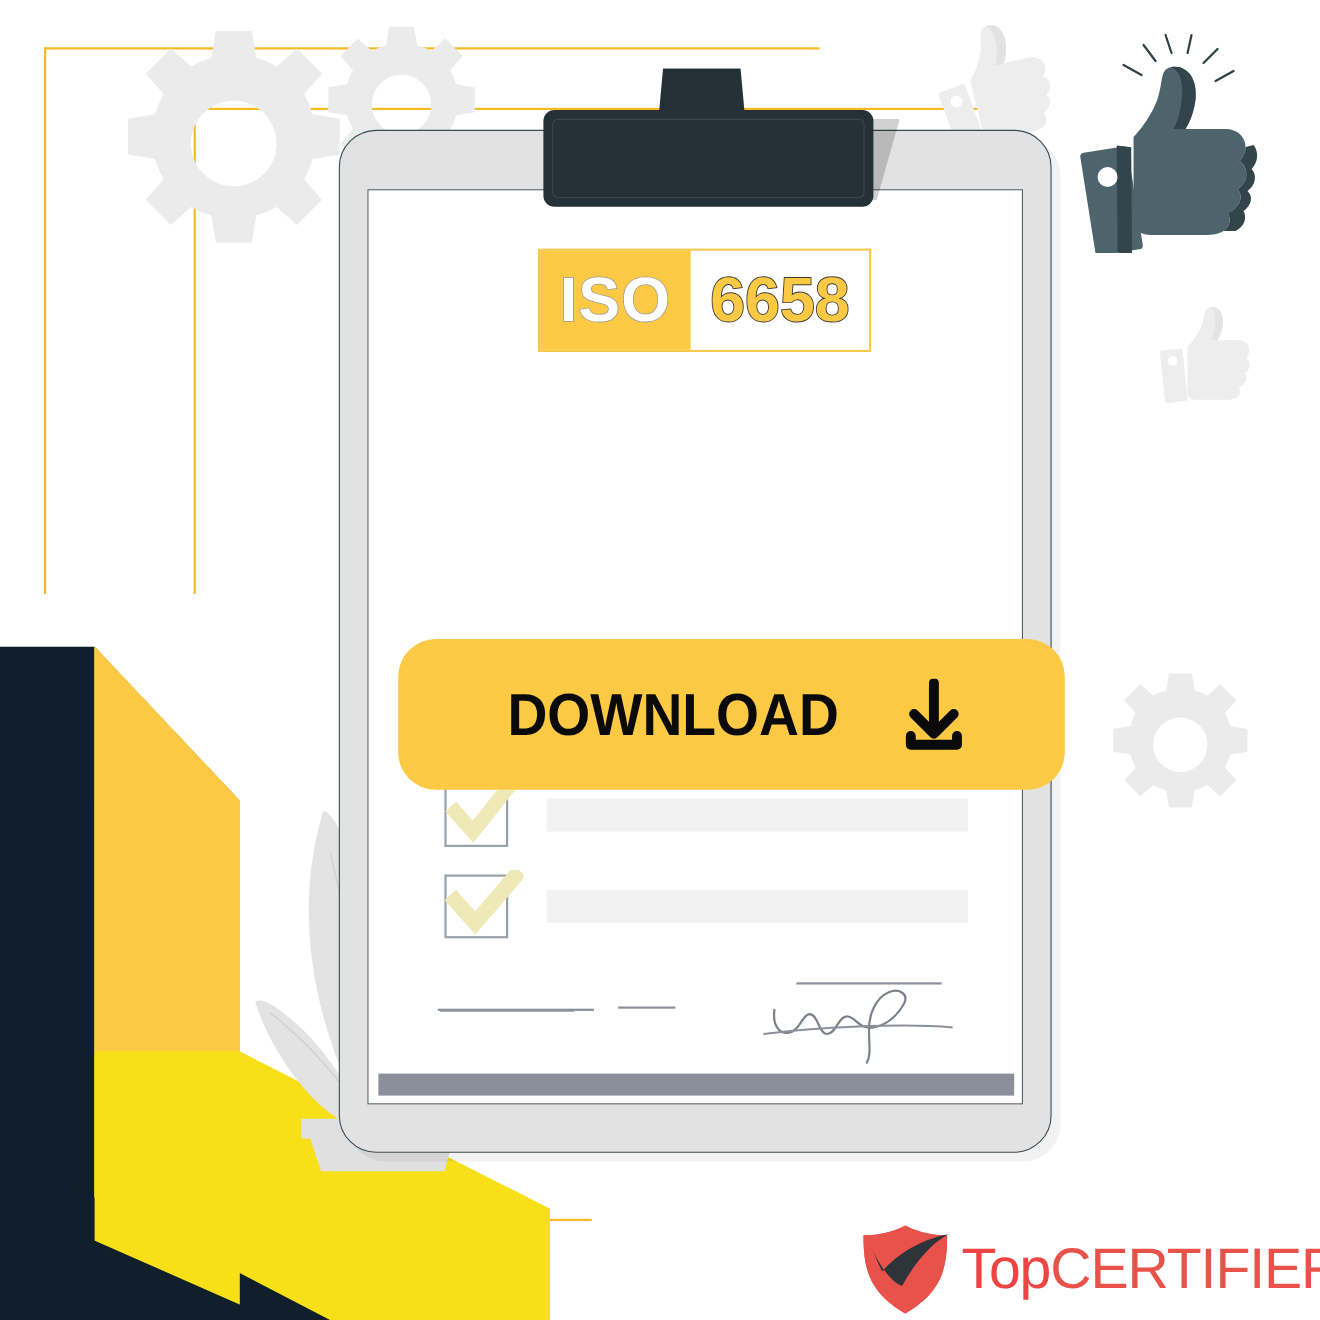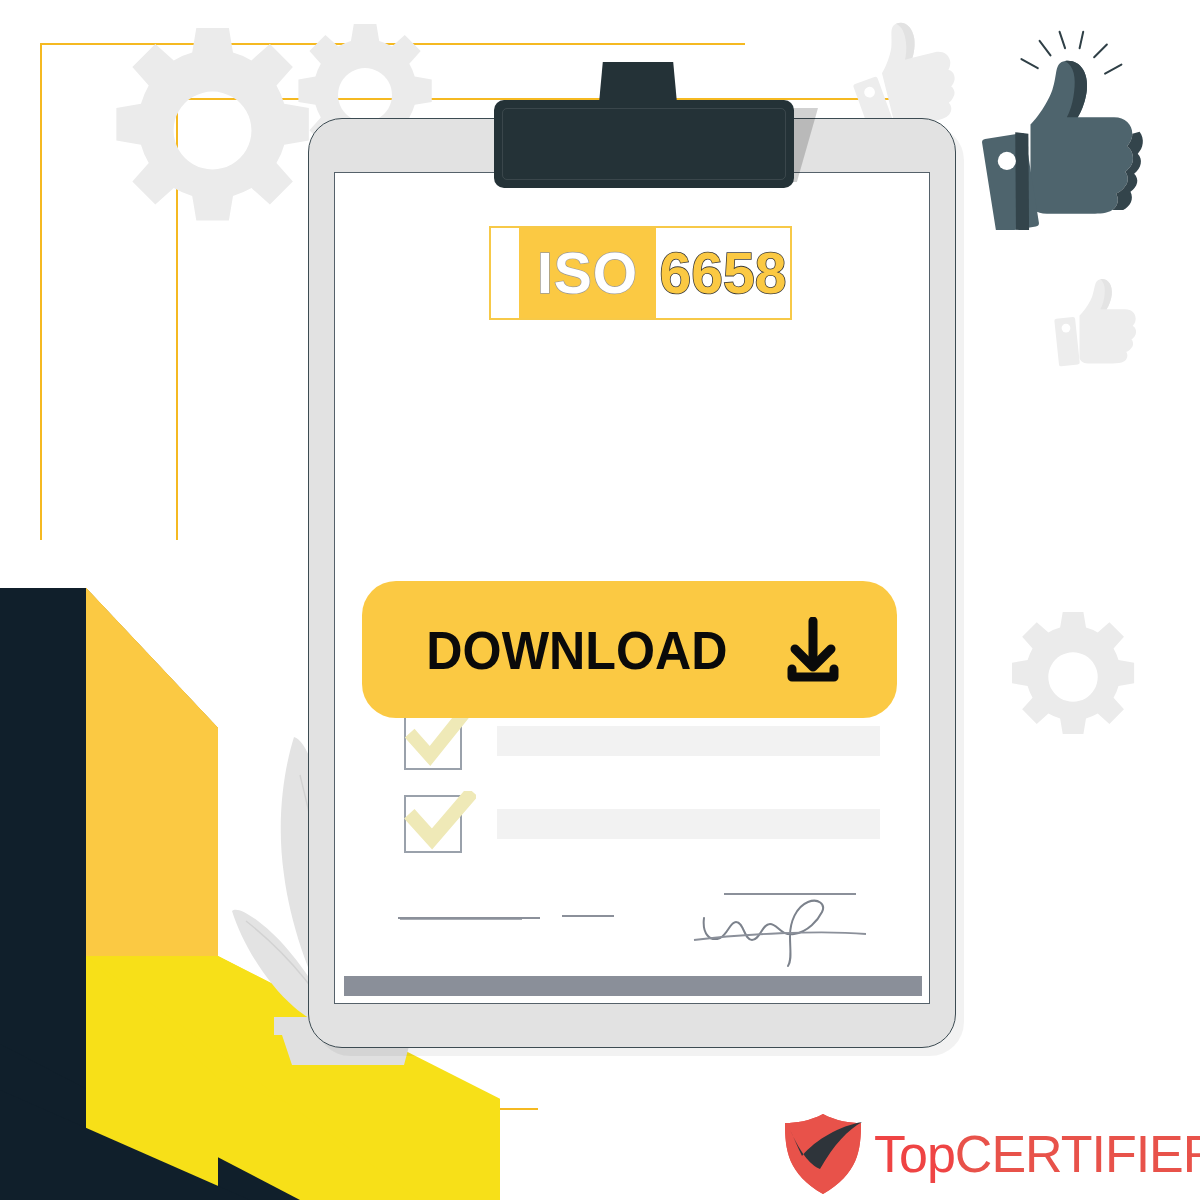--- a/index.html
+++ b/index.html
@@ -73,21 +73,21 @@
   }
   .clip-bar-shadow{
     position:absolute; left:784px; top:108px; width:34px; height:74px;
     background:rgba(0,0,0,0.18);
     clip-path: polygon(0% 0%, 100% 0%, 38% 100%, 0% 100%);
   }
 
   
   .iso-badge {
     position:absolute; left:489px; top:226px; width:303px; height:94px;
-    border:2px solid #f7c948; display:flex; align-items:stretch;padding-left:28px;
+    border:2px solid #f7c948; display:flex; align-items:stretch;
   }
   .iso-left {
     background:#fbc943; width:137px; display:flex; align-items:center; justify-content:center;
   }
   .iso-right {
     background:#ffffff; flex:1; display:flex; align-items:center; justify-content:center;
   }
   .iso-word {
     font-family:"Liberation Sans", sans-serif;
     font-weight:700; font-size:57px; color:#ffffff;
@@ -108,21 +108,21 @@
   .title-line {
     font-family:"Liberation Sans Narrow","Liberation Sans", sans-serif;
     font-weight:700; color:#121212; line-height:0.98;
     font-size:74px; letter-spacing:-1px;
     transform: scaleX(0.94); transform-origin:center;
   }
   .title-line + .title-line { margin-top:12px; }
 
   
   .download-btn {
-    position:absolute; left:362px; top:581px; width:535px; height:137px;
+    position:absolute; left:362px; top:581px; width:606px; height:137px;
     background:#fbc943; border-radius:34px;
     display:flex; align-items:center; justify-content:center; gap:44px;
     cursor:pointer;
   }
   .download-label {
     font-family:"Liberation Sans Narrow","Liberation Sans", sans-serif;
     font-weight:700; font-size:54px; color:#0a0a0a; letter-spacing:0px;
     transform: scaleX(0.93); transform-origin:center;
   }
   .download-icon svg { display:block; }

